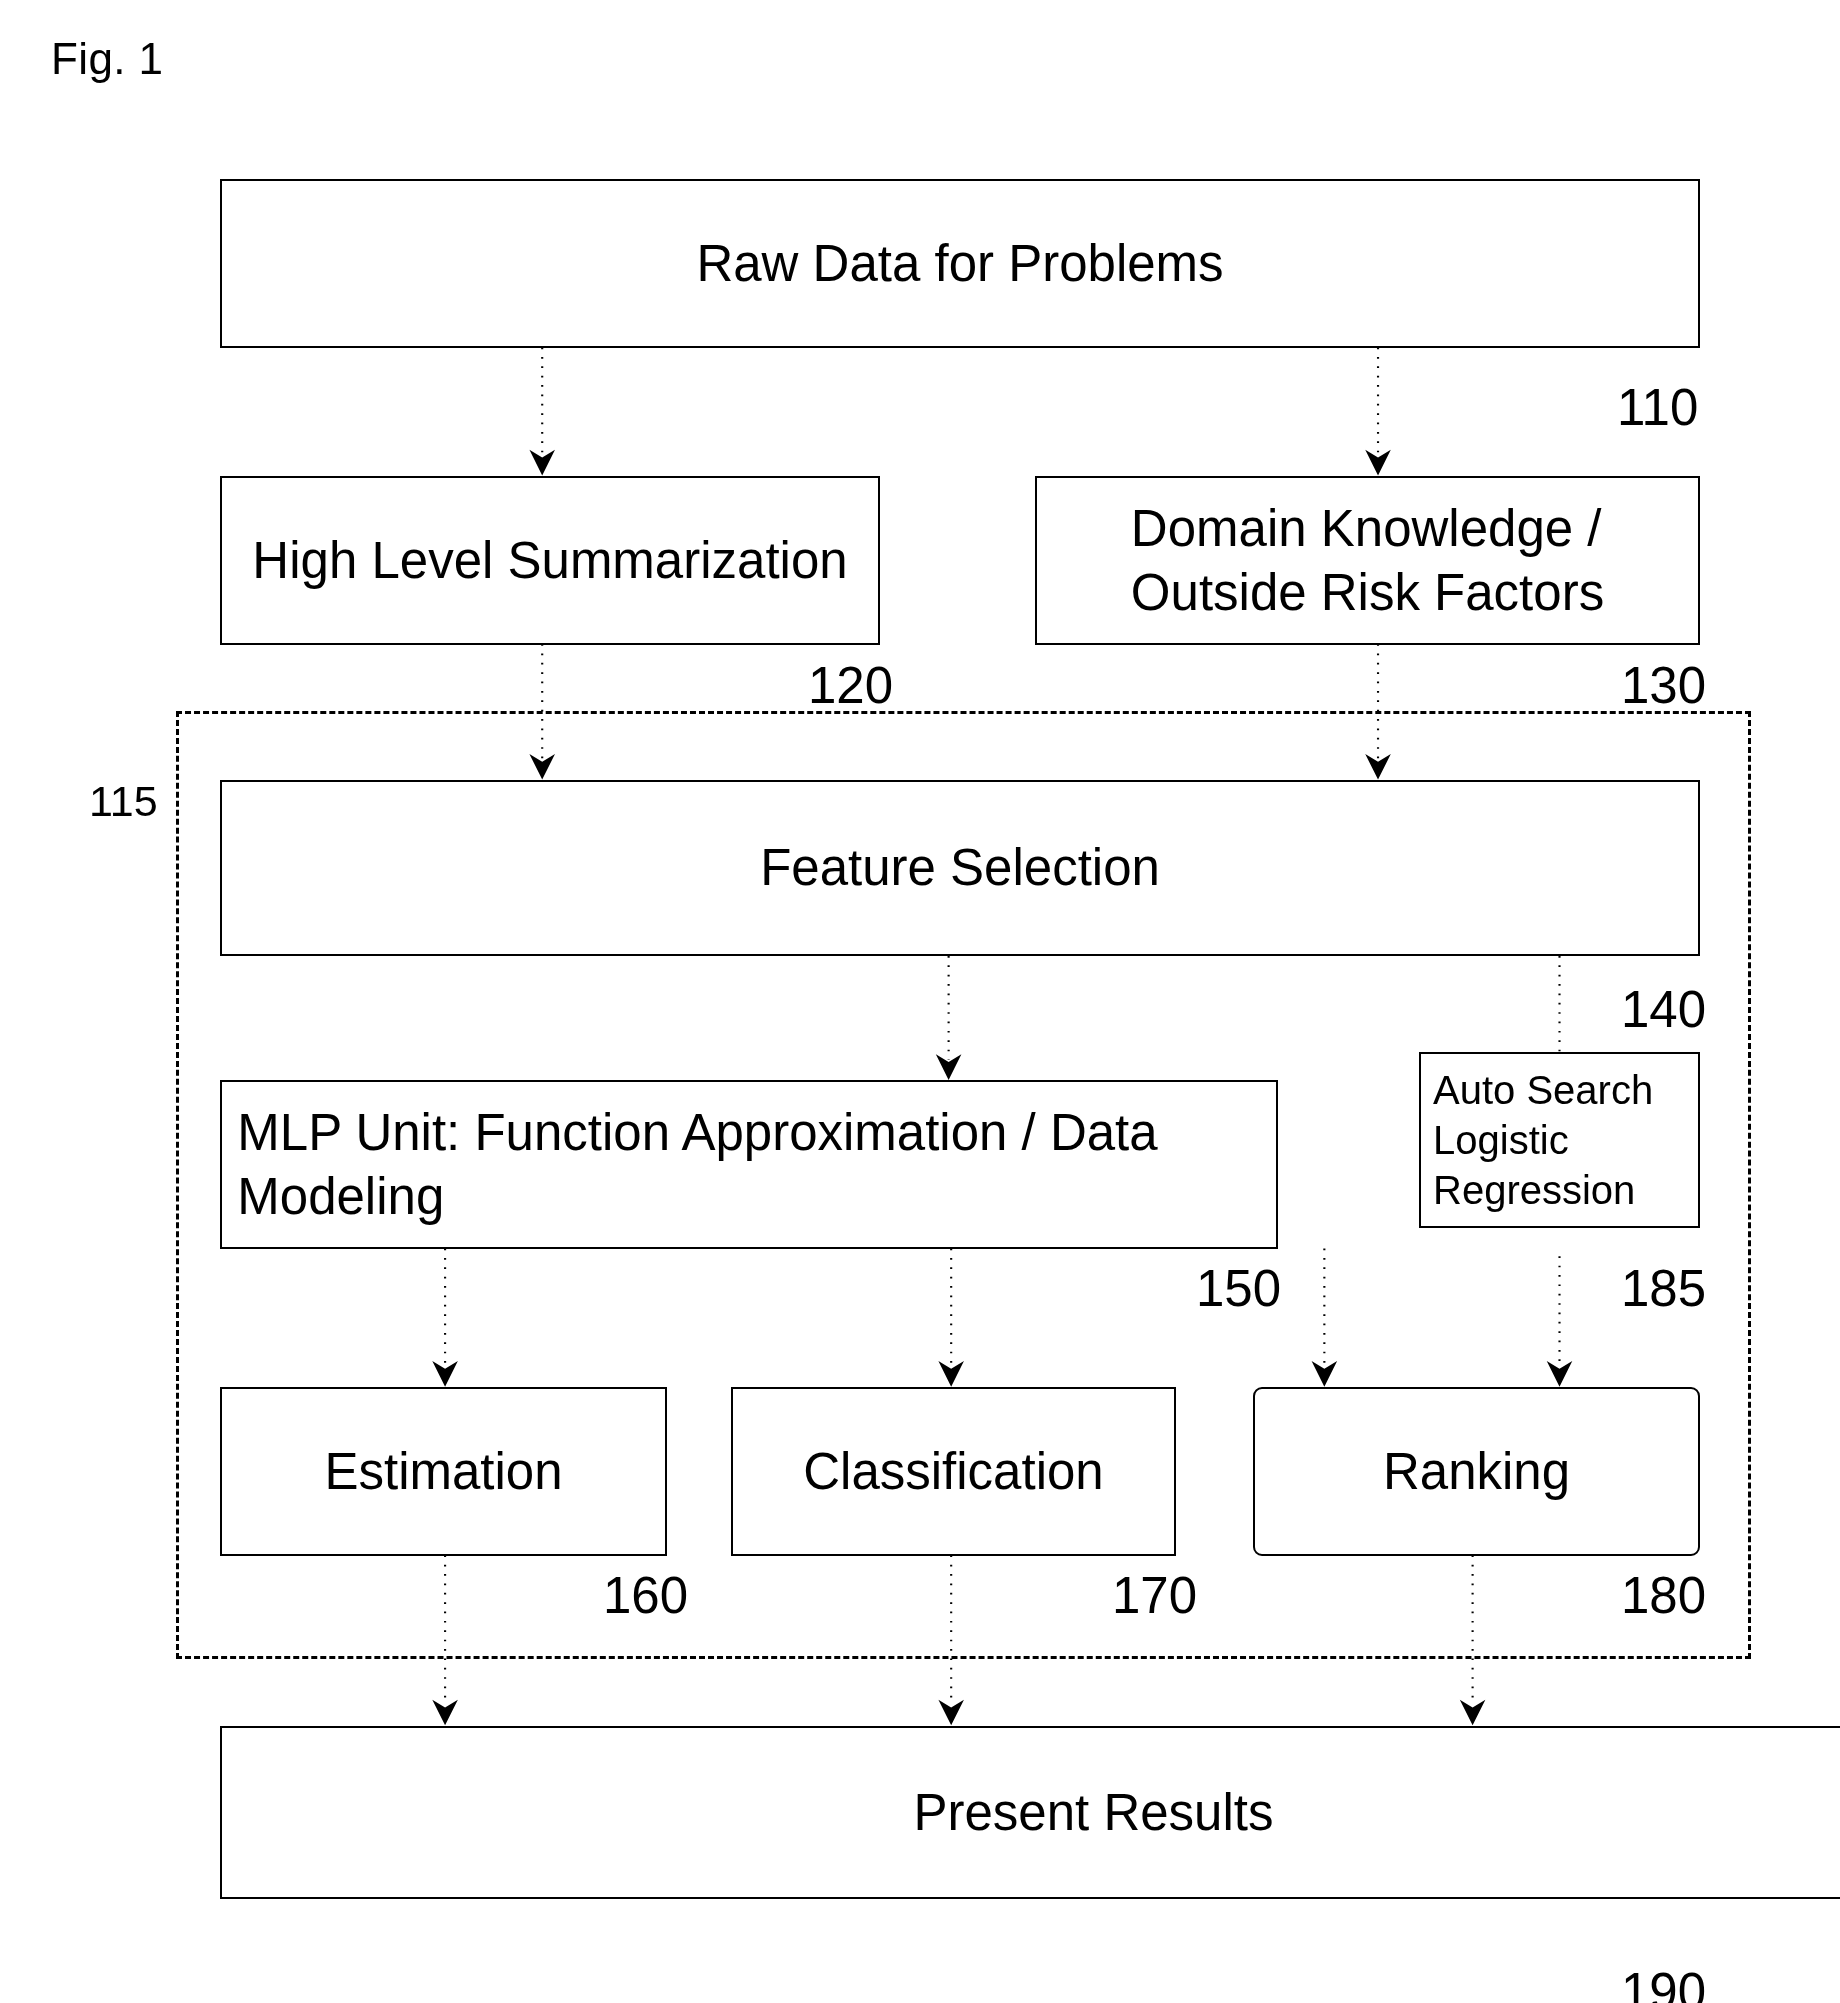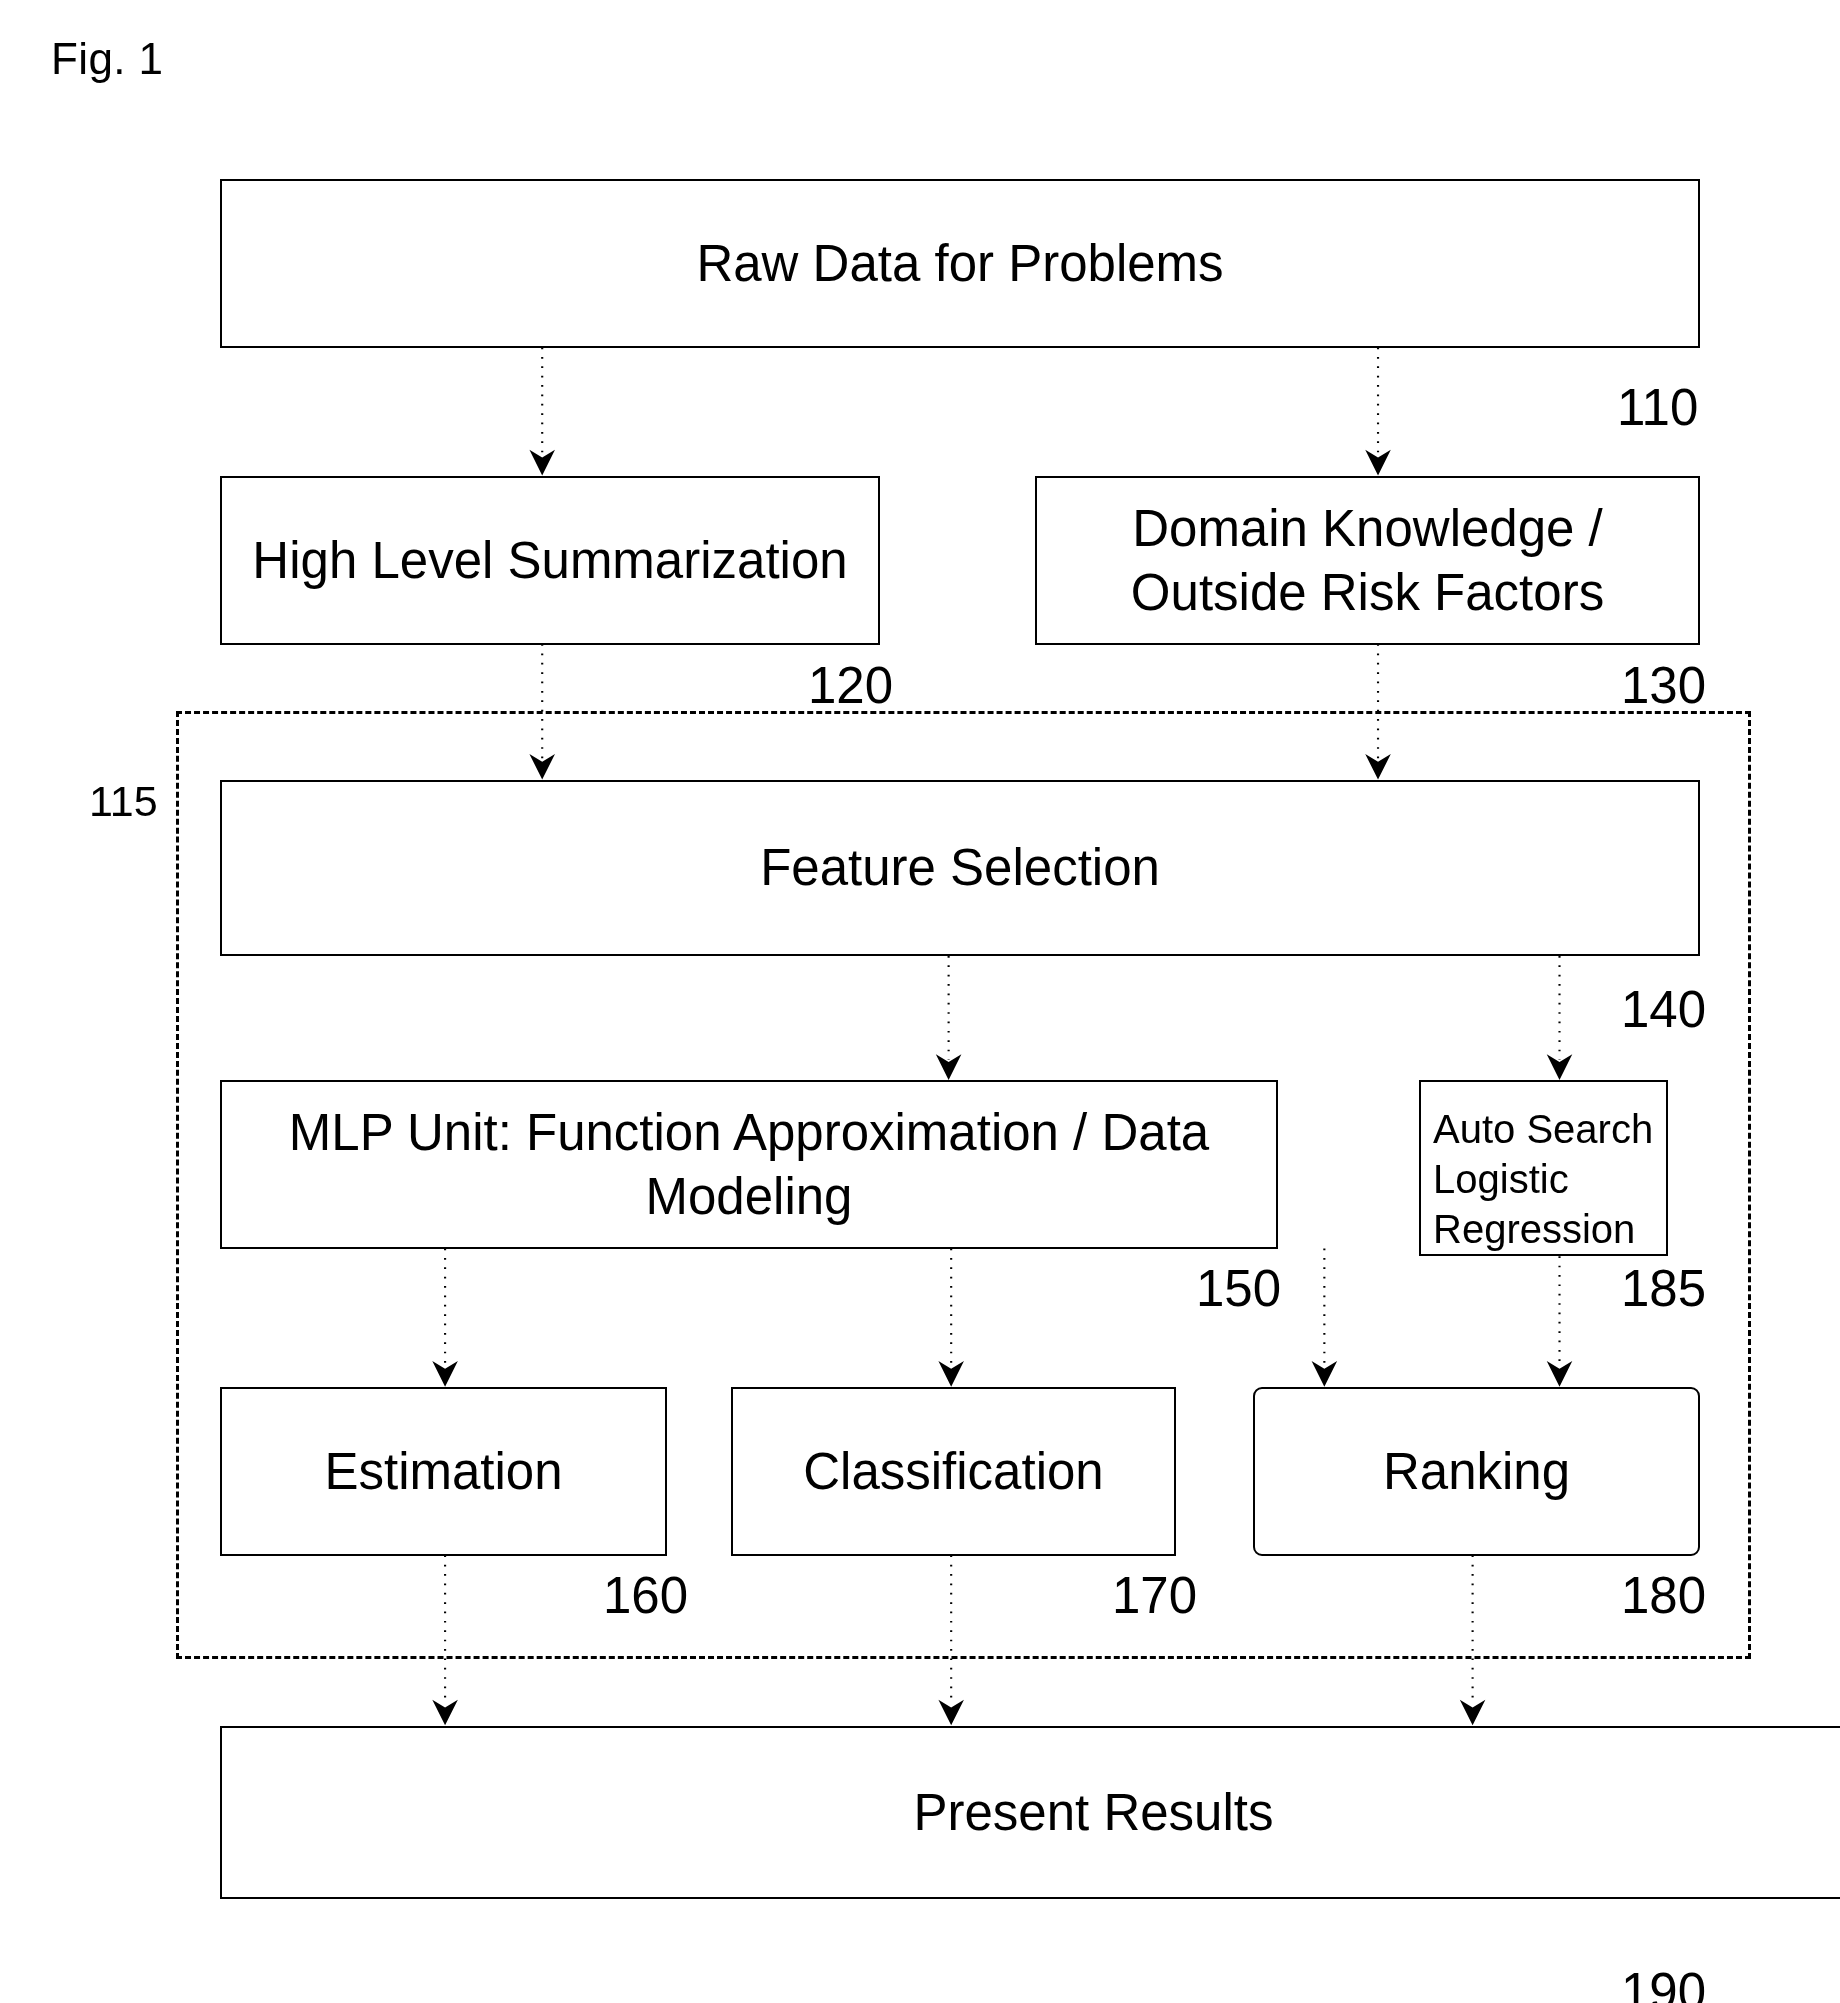--- a/index.html
+++ b/index.html
@@ -34,21 +34,21 @@
 
   
   .node {
     position: absolute;
     box-sizing: border-box;
     border: 2.6px solid #000000;
     background: #ffffff;
     display: flex;
     align-items: center;
     justify-content: center;
-    text-align: center;
+    text-align: left;
     line-height: 1.25;
     color: #000;
   }
   .node .label {
     display: block;
     padding: 0 15.3px;
     white-space: pre-line;
   }
   .node.align-left {
     justify-content: flex-start;
@@ -133,21 +133,21 @@
       <div class="node" style="left: 1035px; top: 476px; width: 665px; height: 169px; font-size: 51px;">
         <span class="label">Domain Knowledge /
 Outside Risk Factors</span>
       </div>
       <div class="node" style="left: 220px; top: 780px; width: 1480px; height: 176px; font-size: 51px;">
         <span class="label">Feature Selection</span>
       </div>
       <div class="node" style="left: 220px; top: 1080px; width: 1058px; height: 169px; font-size: 51px;">
         <span class="label">MLP Unit: Function Approximation / Data Modeling</span>
       </div>
-      <div class="node align-left" style="left: 1419px; top: 1080px; width: 249px; height: 176px; font-size: 40px; align-items: flex-end;">
+      <div class="node align-left" style="left: 1419px; top: 1052px; width: 281px; height: 176px; font-size: 40px;">
         <span class="label">Auto Search
 Logistic
 Regression</span>
       </div>
       <div class="node" style="left: 220px; top: 1387px; width: 447px; height: 169px; font-size: 51px;">
         <span class="label">Estimation</span>
       </div>
       <div class="node" style="left: 731px; top: 1387px; width: 445px; height: 169px; font-size: 51px;">
         <span class="label">Classification</span>
       </div>

